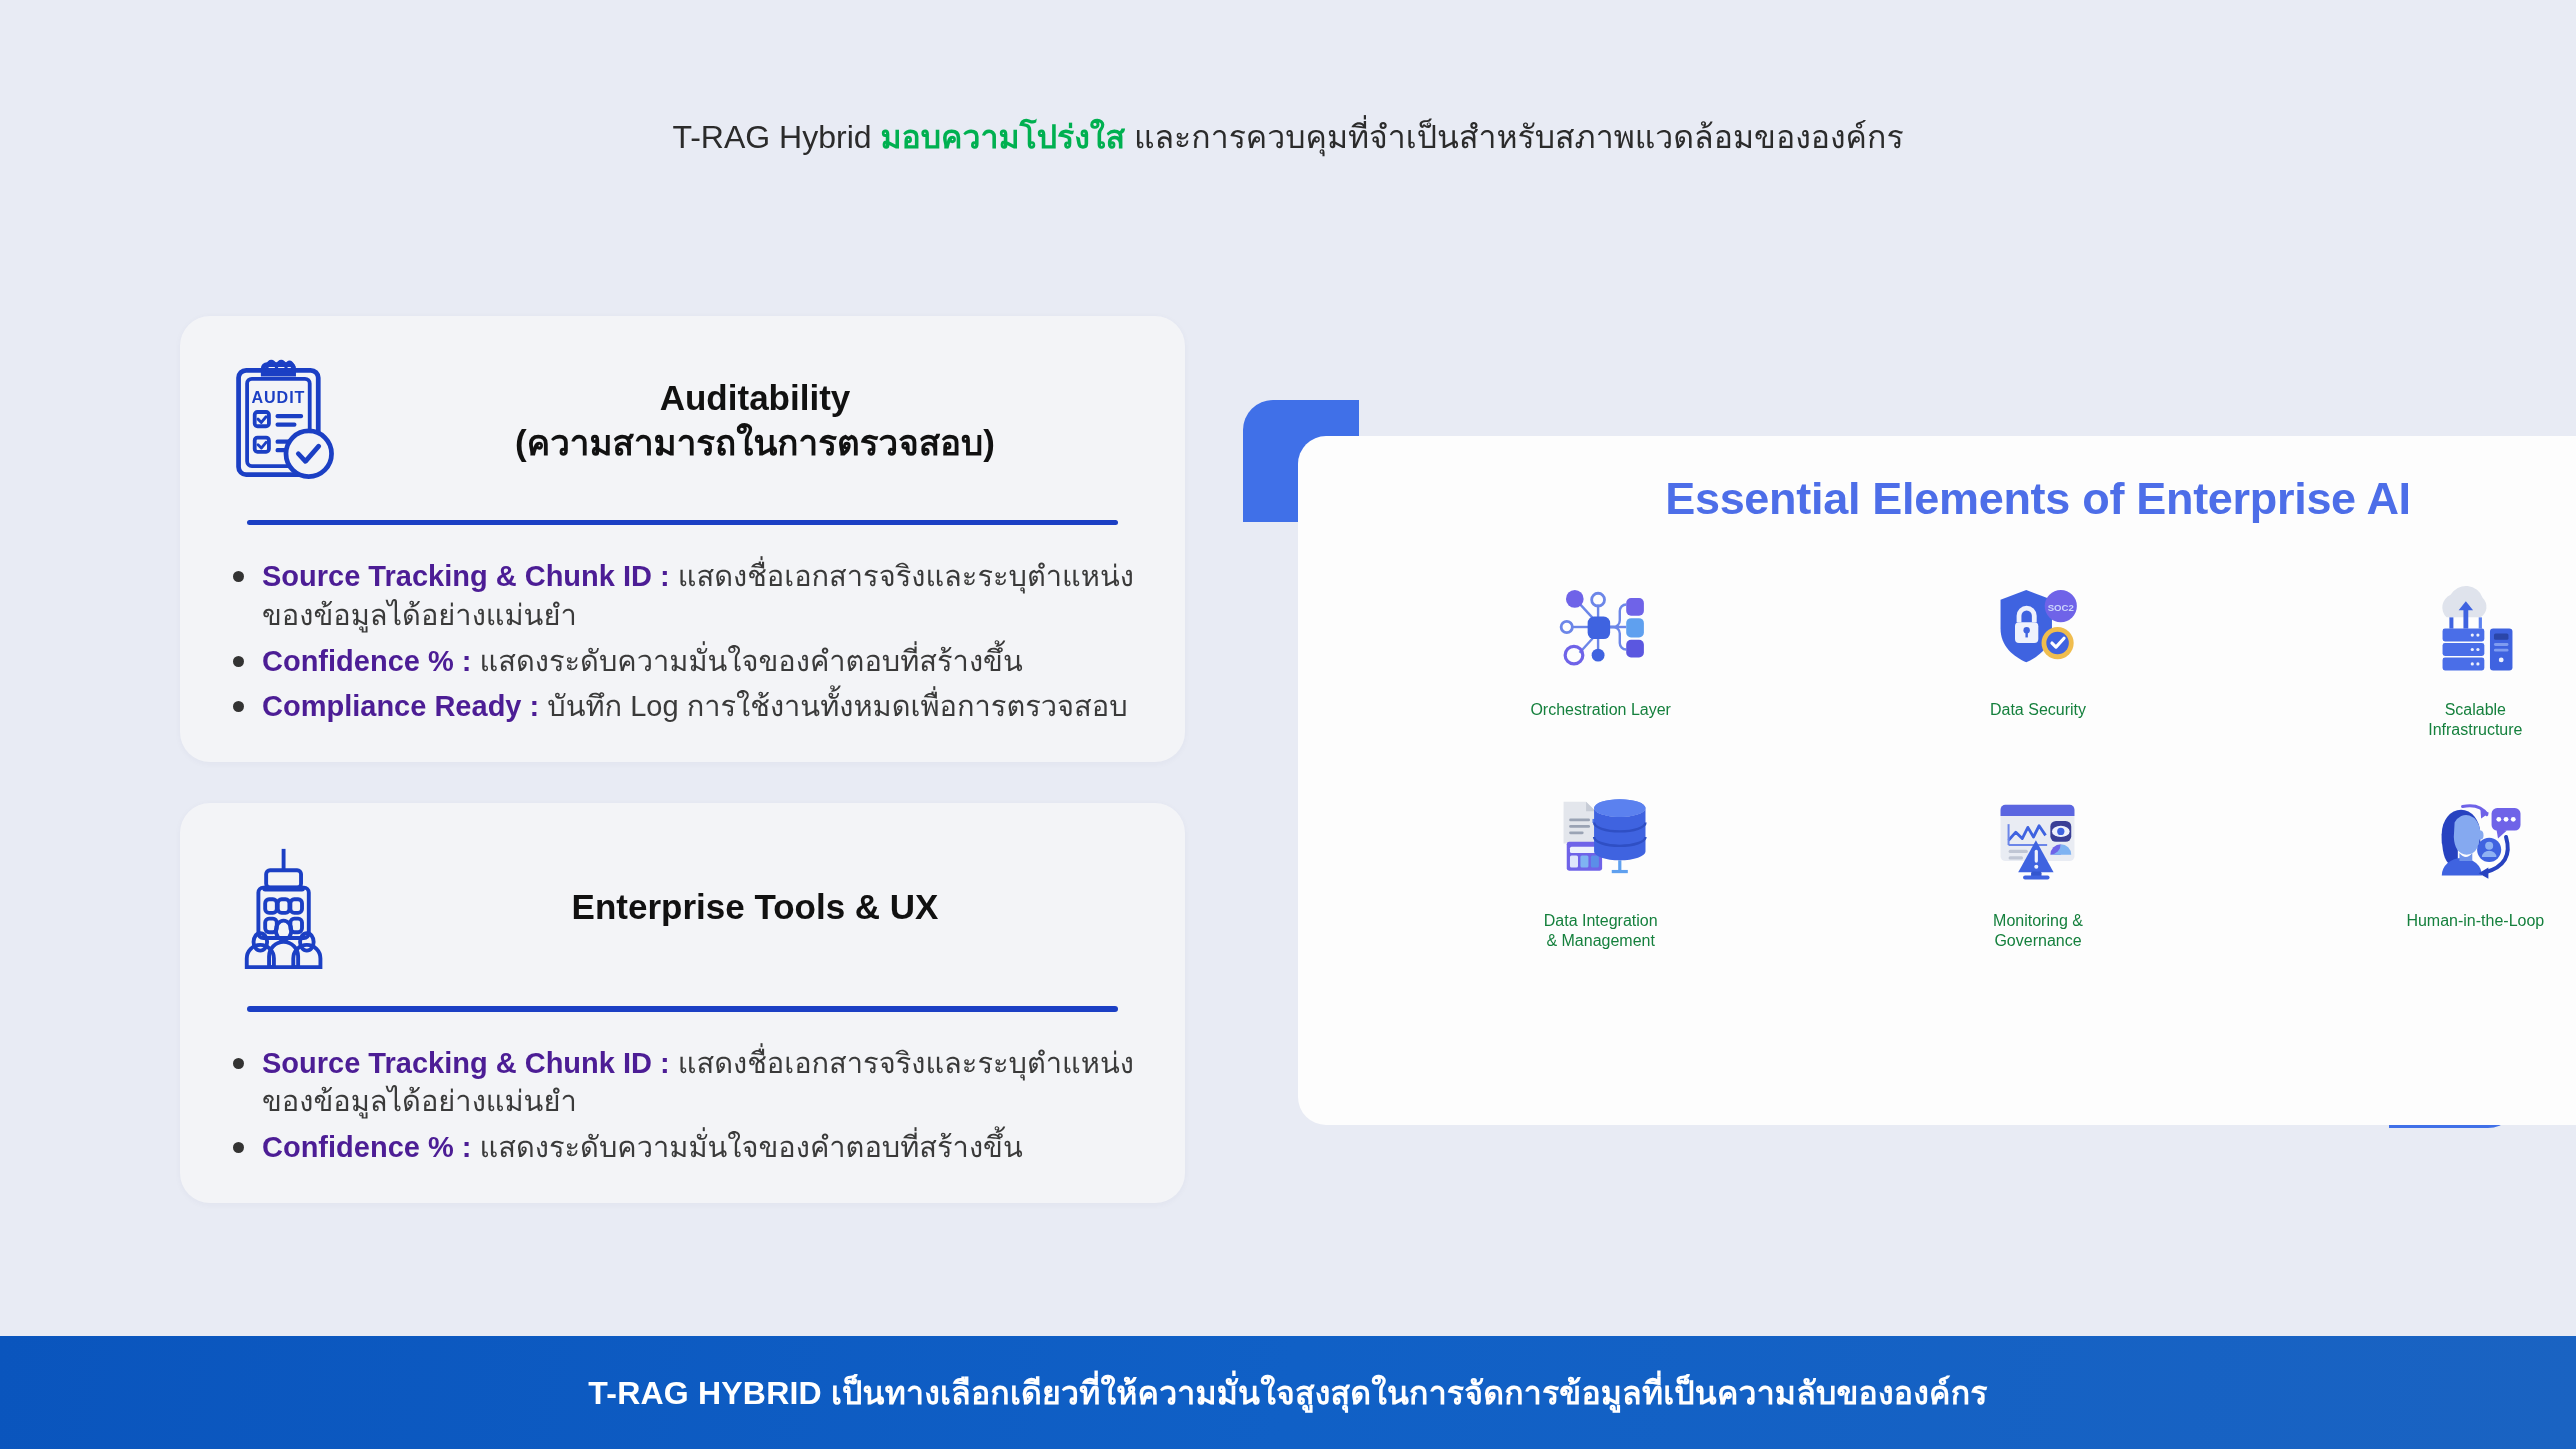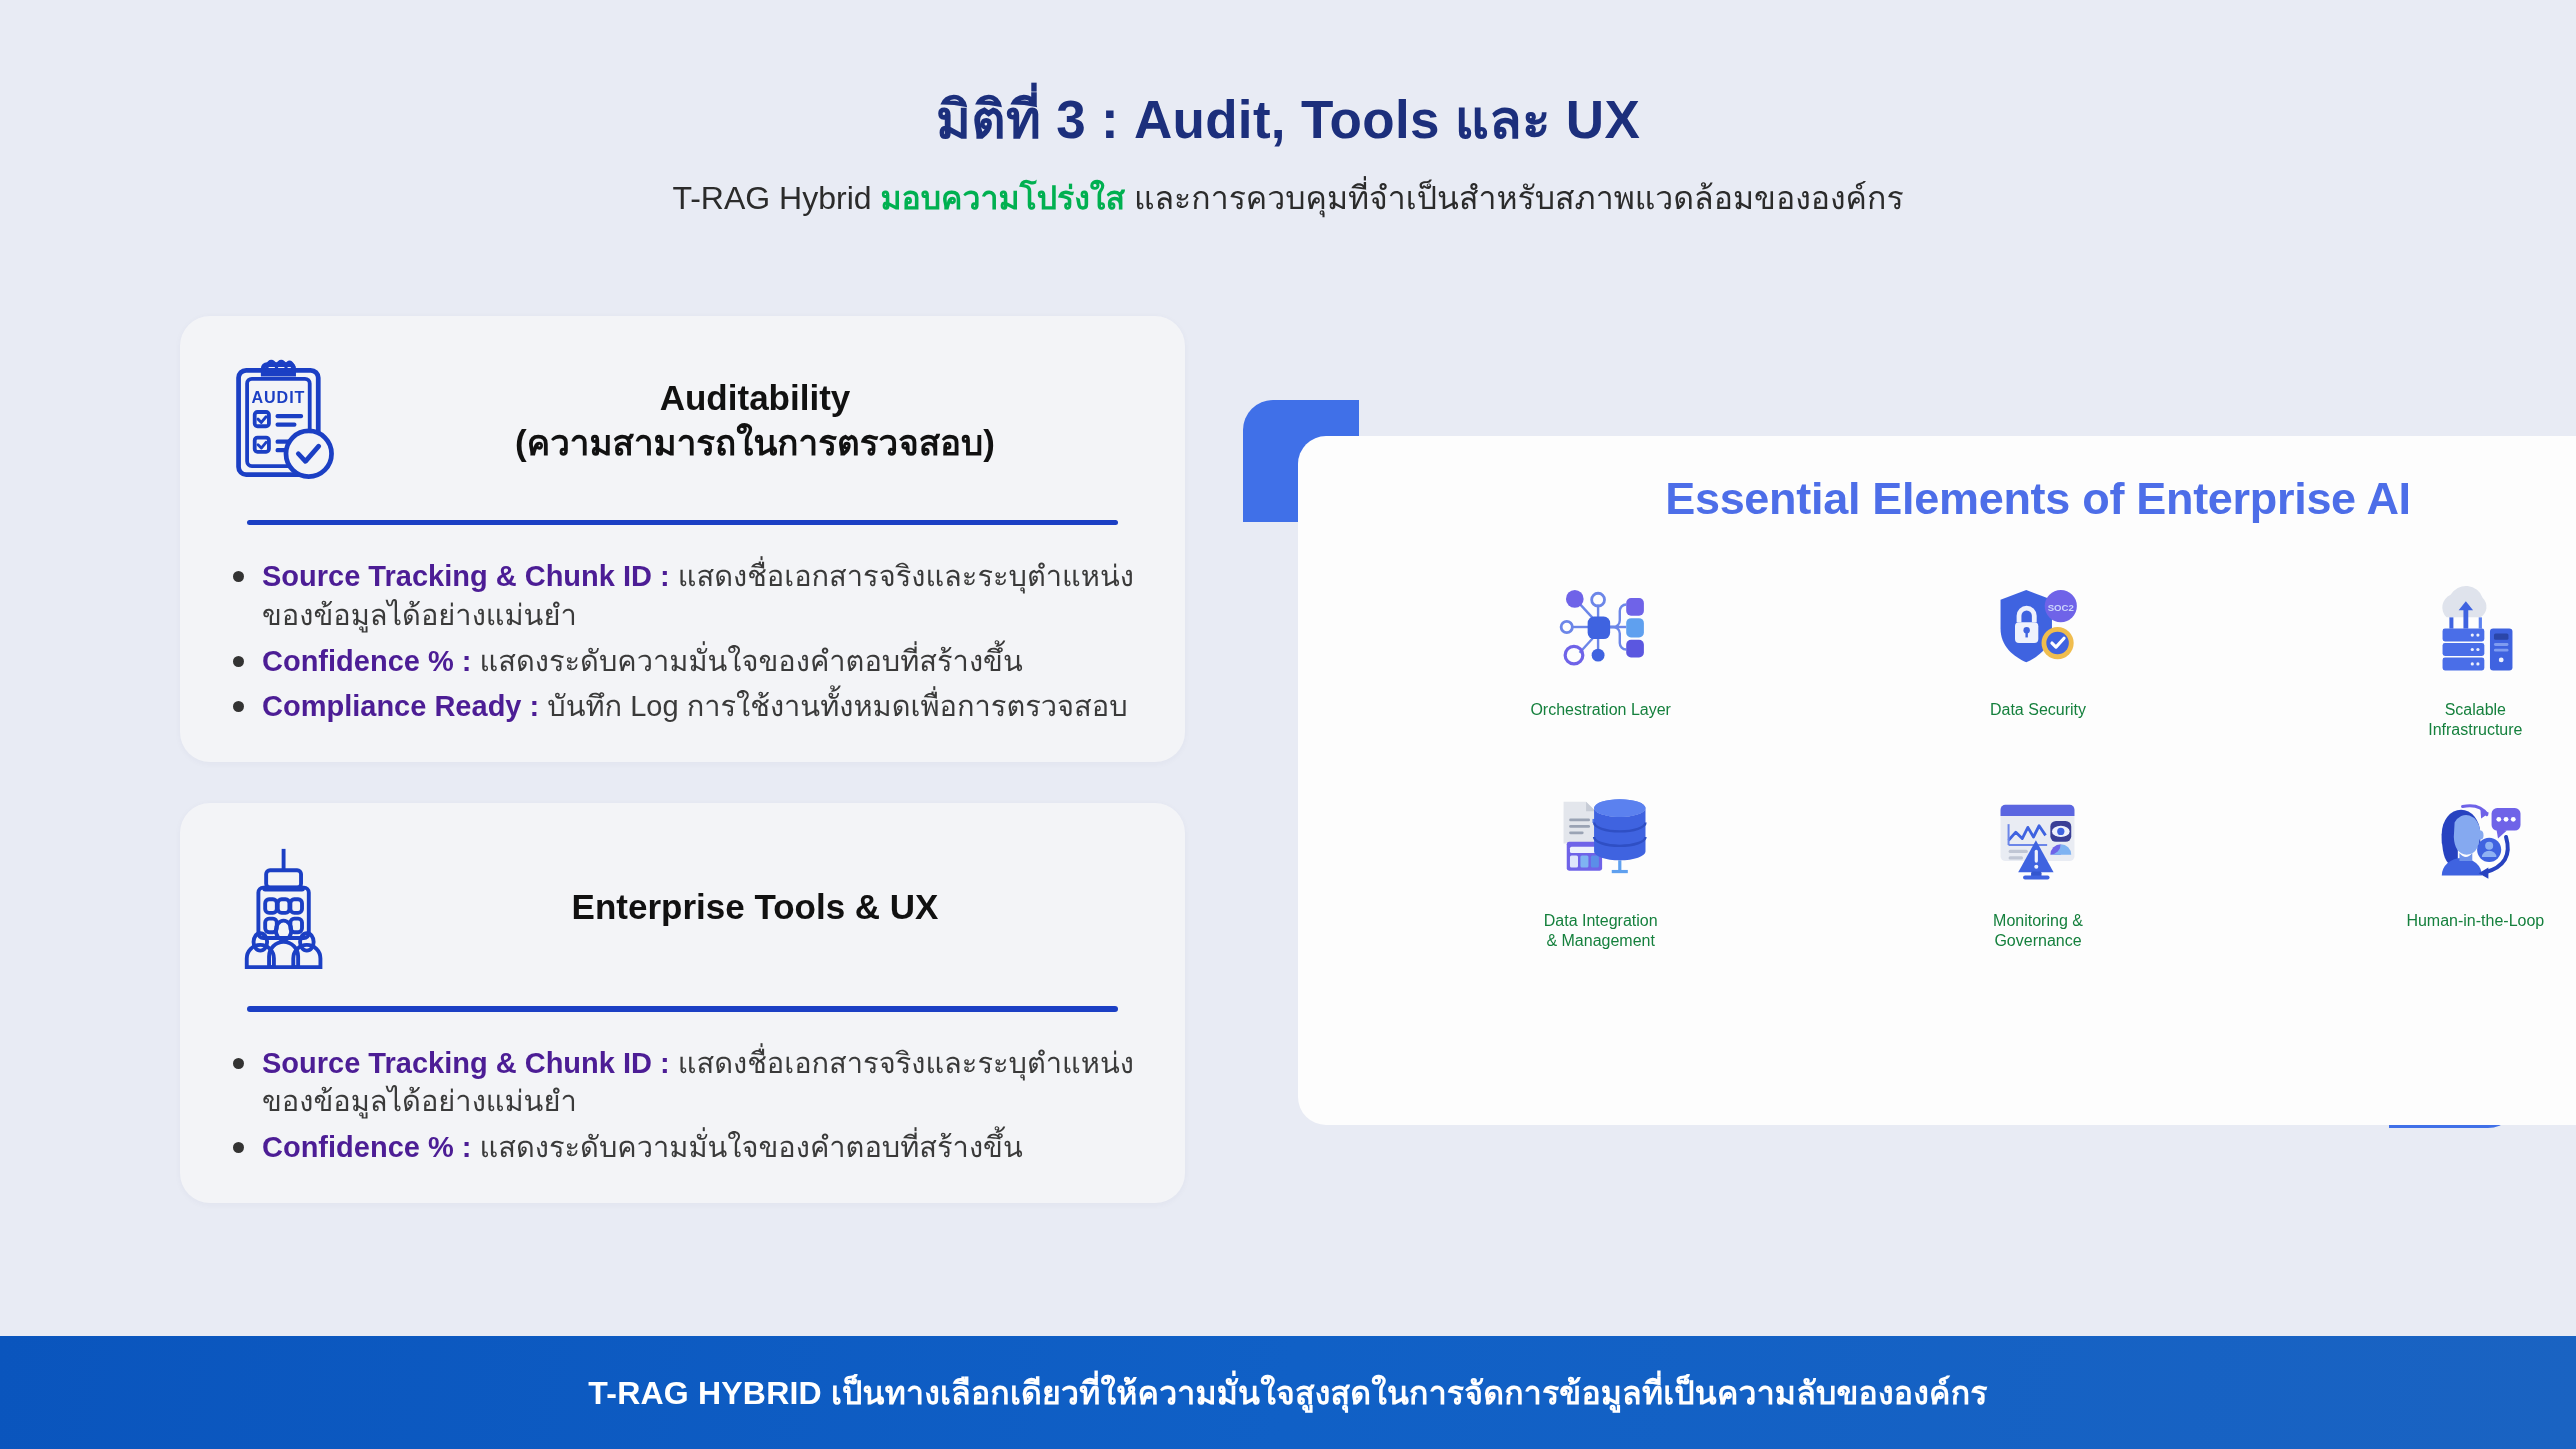--- a/index.html
+++ b/index.html
@@ -237,21 +237,20 @@
     font-size: 32px;
     font-weight: 700;
     letter-spacing: 0.2px;
     text-align: center;
   }
 </style>
 </head>
 <body>
 
 <div class="slide-header">
-  <div class="slide-title">มิติที่ 3 : Audit, Tools และ UX</div>
   <div class="slide-subtitle">
     <span>T-RAG Hybrid </span><span class="hl">มอบความโปร่งใส</span><span> และการควบคุมที่จำเป็นสำหรับสภาพแวดล้อมขององค์กร</span>
   </div>
 </div>
 
 <div class="slide-body">
 
   <div class="left-col">
 
     <div class="info-card">

